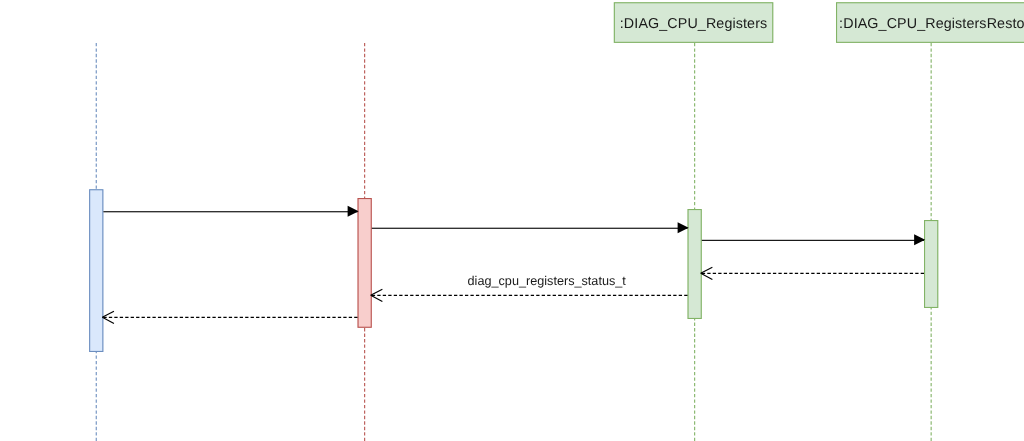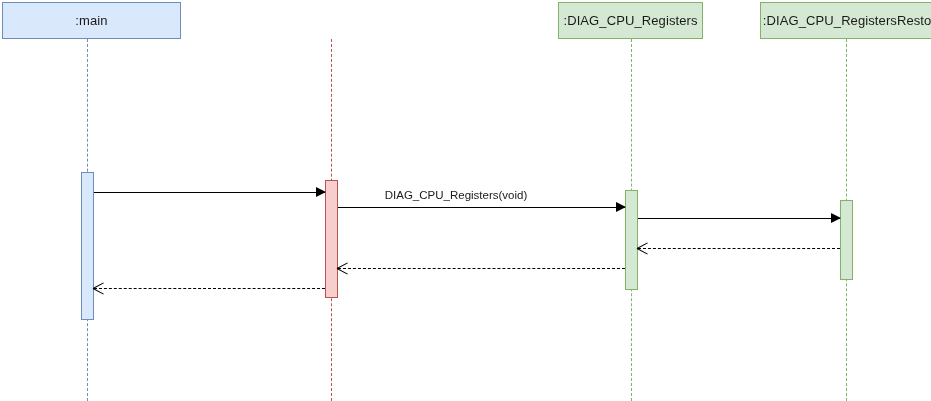--- a/index.html
+++ b/index.html
@@ -122,39 +122,36 @@
     <div class="activation green" style="left: 625px; top: 190px; width: 13px; height: 100px;"></div>
     <div class="activation green" style="left: 840px; top: 200px; width: 13px; height: 80px;"></div>
     <div class="msg right" style="left: 94px; width: 231px; top: 192px;">
       <div class="shaft"></div>
       <div class="head"></div>
     </div>
     <div class="msg right" style="left: 338px; width: 287px; top: 207px;">
       <div class="shaft"></div>
       <div class="head"></div>
     </div>
-    <div class="msg-label" style="left: 456px; top: 189px;">DIAG_CPU_Registers(void)</div>
     <div class="msg right" style="left: 638px; width: 202px; top: 218px;">
       <div class="shaft"></div>
       <div class="head"></div>
     </div>
     <div class="msg dashed left" style="left: 638px; width: 202px; top: 248px;">
       <div class="shaft"></div>
       <div class="head"></div>
     </div>
     <div class="msg dashed left" style="left: 338px; width: 287px; top: 268px;">
       <div class="shaft"></div>
       <div class="head"></div>
     </div>
+    <div class="msg-label" style="left: 497px; top: 250px;">diag_cpu_registers_status_t</div>
     <div class="msg dashed left" style="left: 94px; width: 231px; top: 288px;">
       <div class="shaft"></div>
       <div class="head"></div>
-    </div>
-    <div class="lifeline-head blue" style="left: 2px; top: 2px; width: 179px; height: 37px;">
-      <span>:main</span>
     </div>
     <div class="lifeline-head green" style="left: 558px; top: 2px; width: 145px; height: 37px;">
       <span>:DIAG_CPU_Registers</span>
     </div>
     <div class="lifeline-head green" style="left: 760px; top: 2px; width: 186px; height: 37px;">
       <span>:DIAG_CPU_RegistersRestore</span>
     </div>
   </div>
 
 </body></html>

